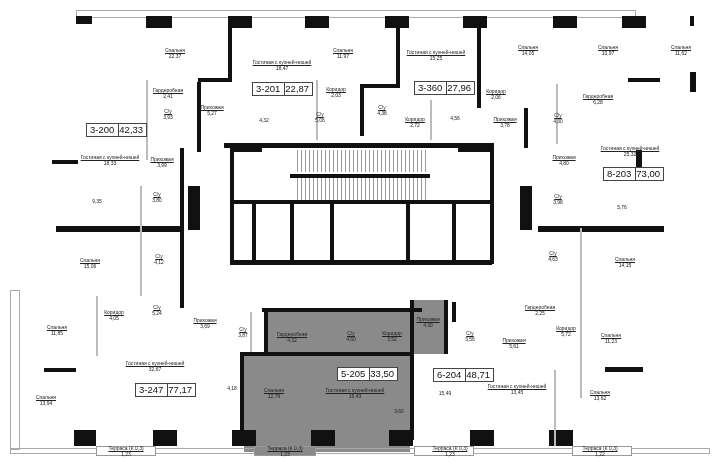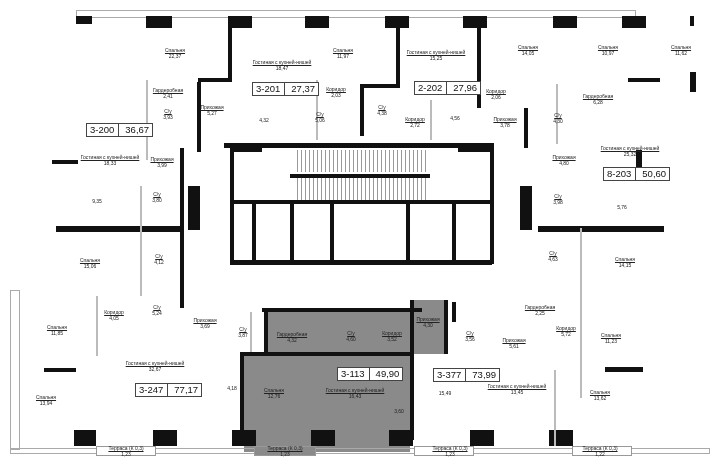--- a/index.html
+++ b/index.html
@@ -4,21 +4,21 @@
 <style>
   html,body{margin:0;padding:0;background:#fff;}
   #plan{position:relative;width:720px;height:462px;overflow:hidden;background:#fff;font-family:"Liberation Sans",sans-serif;}
   .w{position:absolute;background:#111;}
   .tw{position:absolute;border:1px solid #aaa;background:transparent;box-sizing:border-box;}
   .pw{position:absolute;background:#bbb;}
   .hl{position:absolute;background:#8a8a8a;}
   .room{position:absolute;text-align:center;font-size:5px;line-height:6px;color:#222;white-space:nowrap;transform:translate(-50%,-50%);}
   .room .n{text-decoration:underline;display:block;}
   .room .a{display:block;}
-  .apt{position:absolute;border:1px solid #444;background:#fff;font-size:9.5px;line-height:12px;padding:0 3px;display:flex;gap:6px;white-space:nowrap;box-sizing:border-box;color:#111;}
+  .apt{position:absolute;border:1px solid #444;background:#fff;font-size:9.5px;line-height:12px;padding:0 3px;display:flex;white-space:nowrap;box-sizing:border-box;color:#111;}
   .apt .num{border-right:1px solid #444;padding-right:4px;}
   .stairs{position:absolute;background:repeating-linear-gradient(90deg,#fff 0 3px,#999 3px 4px);}
   .term{position:absolute;border:1px solid #999;box-sizing:border-box;background:#fff;}
 </style>
 </head>
 <body>
 
 <div id="plan">
 
   <div class="hl" style="left:268px;top:312px;width:142px;height:42px;"></div>
@@ -101,41 +101,41 @@
   <div class="pw" style="left:554px;top:370px;width:2px;height:76px;"></div>
   <div class="pw" style="left:250px;top:312px;width:2px;height:40px;"></div>
 
   <div class="term" style="left:96px;top:446px;width:60px;height:10px;"></div>
   <div class="term" style="left:254px;top:446px;width:62px;height:10px;background:#8a8a8a;"></div>
   <div class="term" style="left:414px;top:446px;width:60px;height:10px;"></div>
   <div class="term" style="left:572px;top:446px;width:60px;height:10px;"></div>
 
   <div class="apt" style="left:86px;top:123px;">
     <span class="num">3-200</span>
-    <span>36,67</span>
+    <span>42,33</span>
   </div>
   <div class="apt" style="left:252px;top:82px;">
     <span class="num">3-201</span>
-    <span>27,37</span>
+    <span>22,87</span>
   </div>
   <div class="apt" style="left:414px;top:81px;">
-    <span class="num">2-202</span>
+    <span class="num">3-360</span>
     <span>27,96</span>
   </div>
   <div class="apt" style="left:603px;top:167px;">
     <span class="num">8-203</span>
-    <span>50,60</span>
+    <span>73,00</span>
   </div>
   <div class="apt" style="left:433px;top:368px;">
-    <span class="num">3-377</span>
-    <span>73,99</span>
+    <span class="num">6-204</span>
+    <span>48,71</span>
   </div>
   <div class="apt" style="left:337px;top:367px;">
-    <span class="num">3-113</span>
-    <span>49,90</span>
+    <span class="num">5-205</span>
+    <span>33,50</span>
   </div>
   <div class="apt" style="left:135px;top:383px;">
     <span class="num">3-247</span>
     <span>77,17</span>
   </div>
 
   <div class="room" style="left:175px;top:53px;">
       <span class="n">Спальня</span>
       <span class="a">22,37</span>
     </div>

